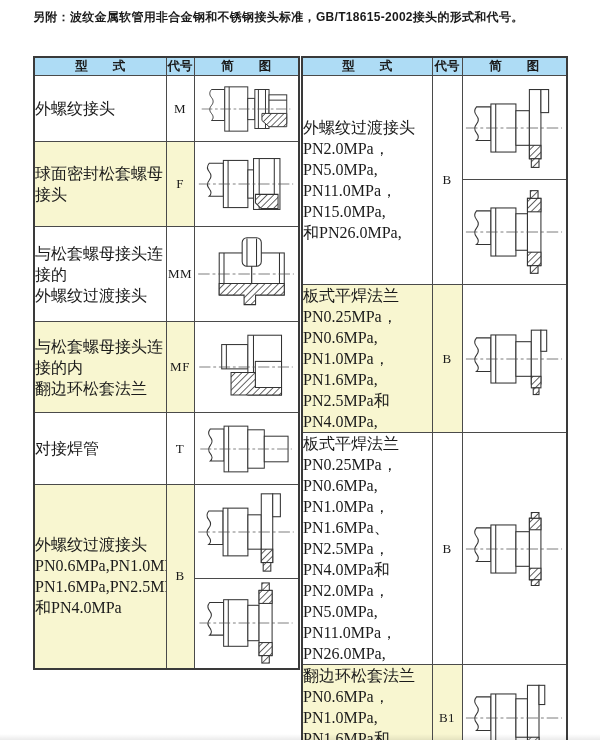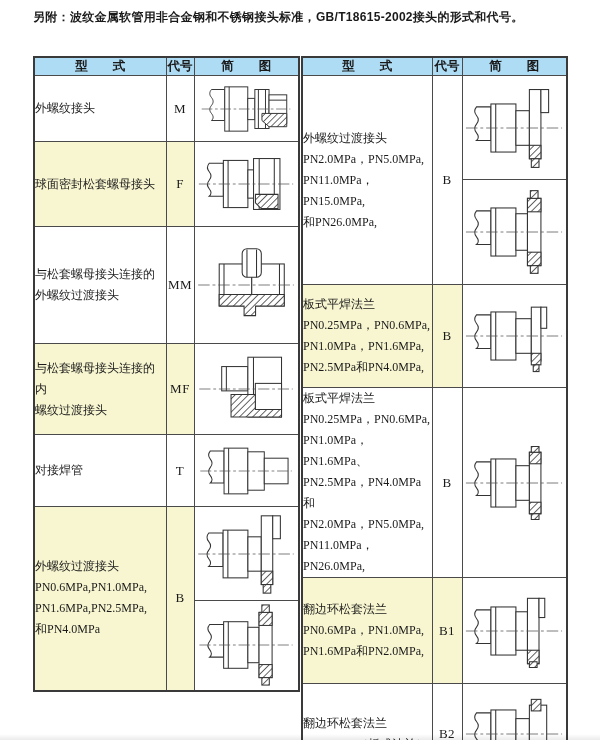--- a/index.html
+++ b/index.html
@@ -34,21 +34,21 @@
   }
   th.colhead{
     background:#aedcf5;
     font-size:12.5px;font-weight:bold;
     text-align:center;vertical-align:middle;
     height:17px;white-space:pre;
   }
   td.type{
     vertical-align:middle;text-align:left;
     padding:4px 4px 4px 8px;
-    font-size:12px;line-height:21px;
+    font-size:16px;line-height:21px;
     white-space:pre-line;
   }
   td.code{
     text-align:center;vertical-align:middle;
     font-size:13px;letter-spacing:0.5px;
   }
   td.diag-cell{text-align:center;vertical-align:middle;background:#ffffff;}
   tr.hl td.type, tr.hl td.code{background:#f8f6d0;}
   svg.diag{fill:none;stroke:#333;stroke-width:1.1;display:block;margin:0 auto;}
   svg.diag line.cl{stroke:#555;stroke-width:0.8;stroke-dasharray:12 3 3 3;}
@@ -116,42 +116,42 @@
           <rect x="54" y="20" width="6" height="30" fill="#fff"></rect>
           <rect x="60" y="8" width="28" height="54" fill="#fff"></rect>
           <line x1="66" y1="8" x2="66" y2="62"></line>
               <line x1="82" y1="8" x2="82" y2="62"></line>
           <path d="M62 46 h24 v15 h-18 l-6 -6 z" fill="url(#hx)"></path>
           <line class="cl" x1="2" y1="35" x2="102" y2="35"></line>
         </svg>
       </td>
     </tr>
 
-    <tr style="height:117px">
+    <tr style="height:95px">
       <td class="type">与松套螺母接头连接的
 外螺纹过渡接头</td>
       <td class="code">MM</td>
       <td class="diag-cell">
         <svg class="diag" viewBox="0 0 104 92" width="100" height="88">
           <rect x="24" y="24" width="34" height="44" fill="#fff"></rect>
           <line x1="29" y1="24" x2="29" y2="68"></line>
           <rect x="58" y="24" width="34" height="44" fill="#fff"></rect>
           <line x1="87" y1="24" x2="87" y2="68"></line>
           <rect x="48" y="8" width="20" height="30" rx="5" fill="#fff"></rect>
           <line x1="53" y1="9" x2="53" y2="38"></line>
               <line x1="63" y1="9" x2="63" y2="38"></line>
           <path d="M24 56 h68 v12 h-30 v10 h-12 v-10 h-26 z" fill="url(#hx)"></path>
           <line class="cl" x1="2" y1="46" x2="102" y2="46"></line>
         </svg>
       </td>
     </tr>
 
     <tr style="height:91px" class="hl">
       <td class="type">与松套螺母接头连接的内
-螺纹过渡接头</td>
+翻边环松套法兰</td>
       <td class="code">MF</td>
       <td class="diag-cell">
         <svg class="diag" viewBox="0 0 104 92" width="100" height="86">
           <rect x="26" y="22" width="28" height="26" fill="#fff"></rect>
           <line x1="31" y1="22" x2="31" y2="48"></line>
           <rect x="54" y="12" width="36" height="64" fill="#fff"></rect>
           <line x1="60" y1="12" x2="60" y2="76"></line>
           <rect x="62" y="40" width="28" height="28" fill="#fff"></rect>
           <path d="M36 52 h26 v16 h28 v8 h-54 z" fill="url(#hx)"></path>
           <line class="cl" x1="2" y1="46" x2="102" y2="46"></line>

